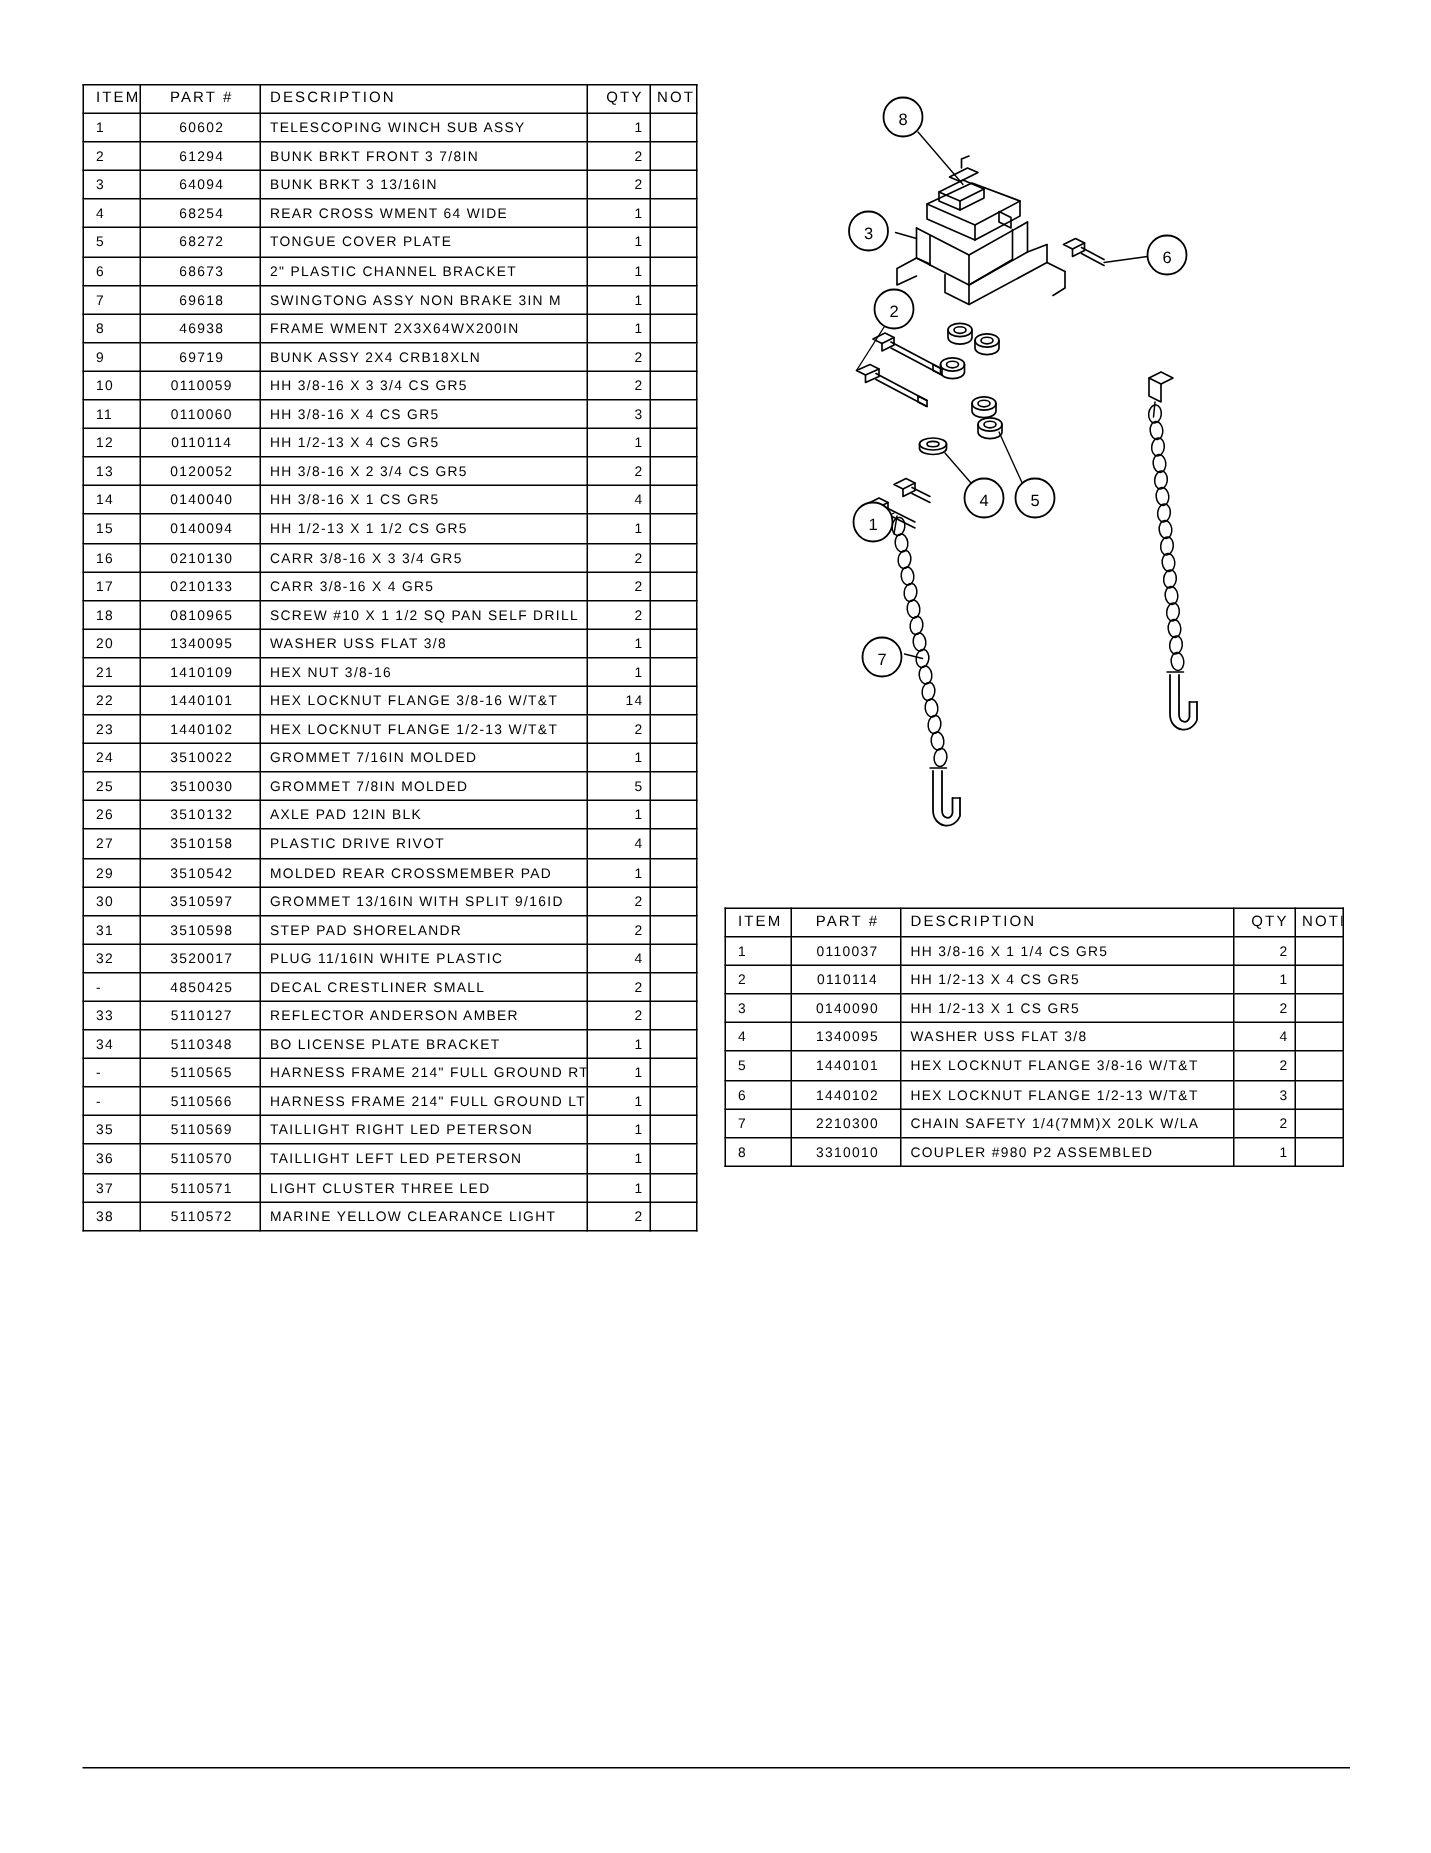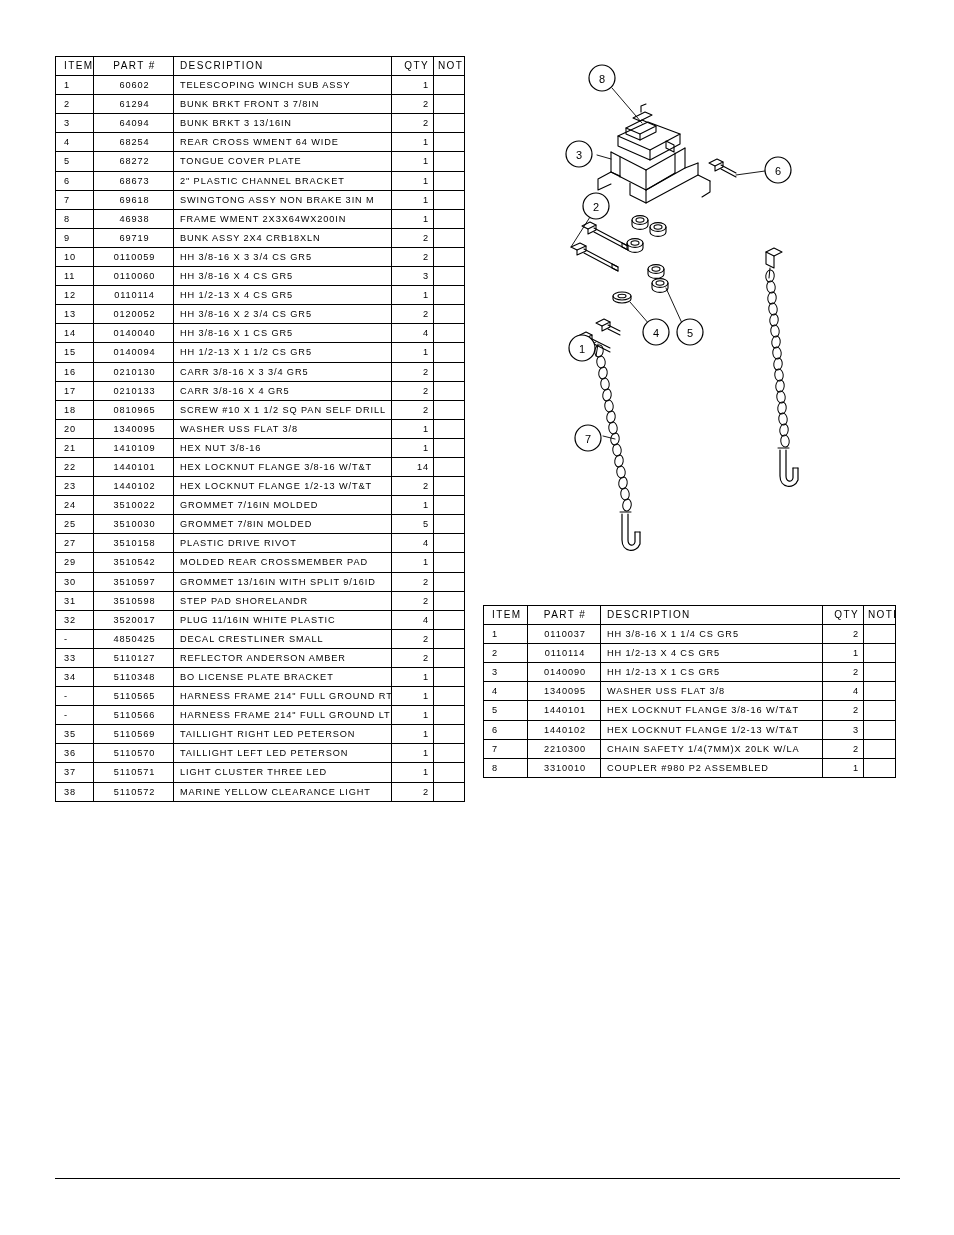--- a/index.html
+++ b/index.html
@@ -277,20 +277,27 @@
           <td class="c-part">3510022</td>
           <td class="c-desc">GROMMET  7/16IN MOLDED</td>
           <td class="c-qty">1</td>
           <td class="c-note"></td>
         </tr>
         <tr>
           <td class="c-item">25</td>
           <td class="c-part">3510030</td>
           <td class="c-desc">GROMMET  7/8IN MOLDED</td>
           <td class="c-qty">5</td>
+          <td class="c-note"></td>
+        </tr>
+        <tr>
+          <td class="c-item">26</td>
+          <td class="c-part">3510132</td>
+          <td class="c-desc">AXLE PAD 12IN  BLK</td>
+          <td class="c-qty">1</td>
           <td class="c-note"></td>
         </tr>
         <tr>
           <td class="c-item">27</td>
           <td class="c-part">3510158</td>
           <td class="c-desc">PLASTIC DRIVE RIVOT</td>
           <td class="c-qty">4</td>
           <td class="c-note"></td>
         </tr>
         <tr>

